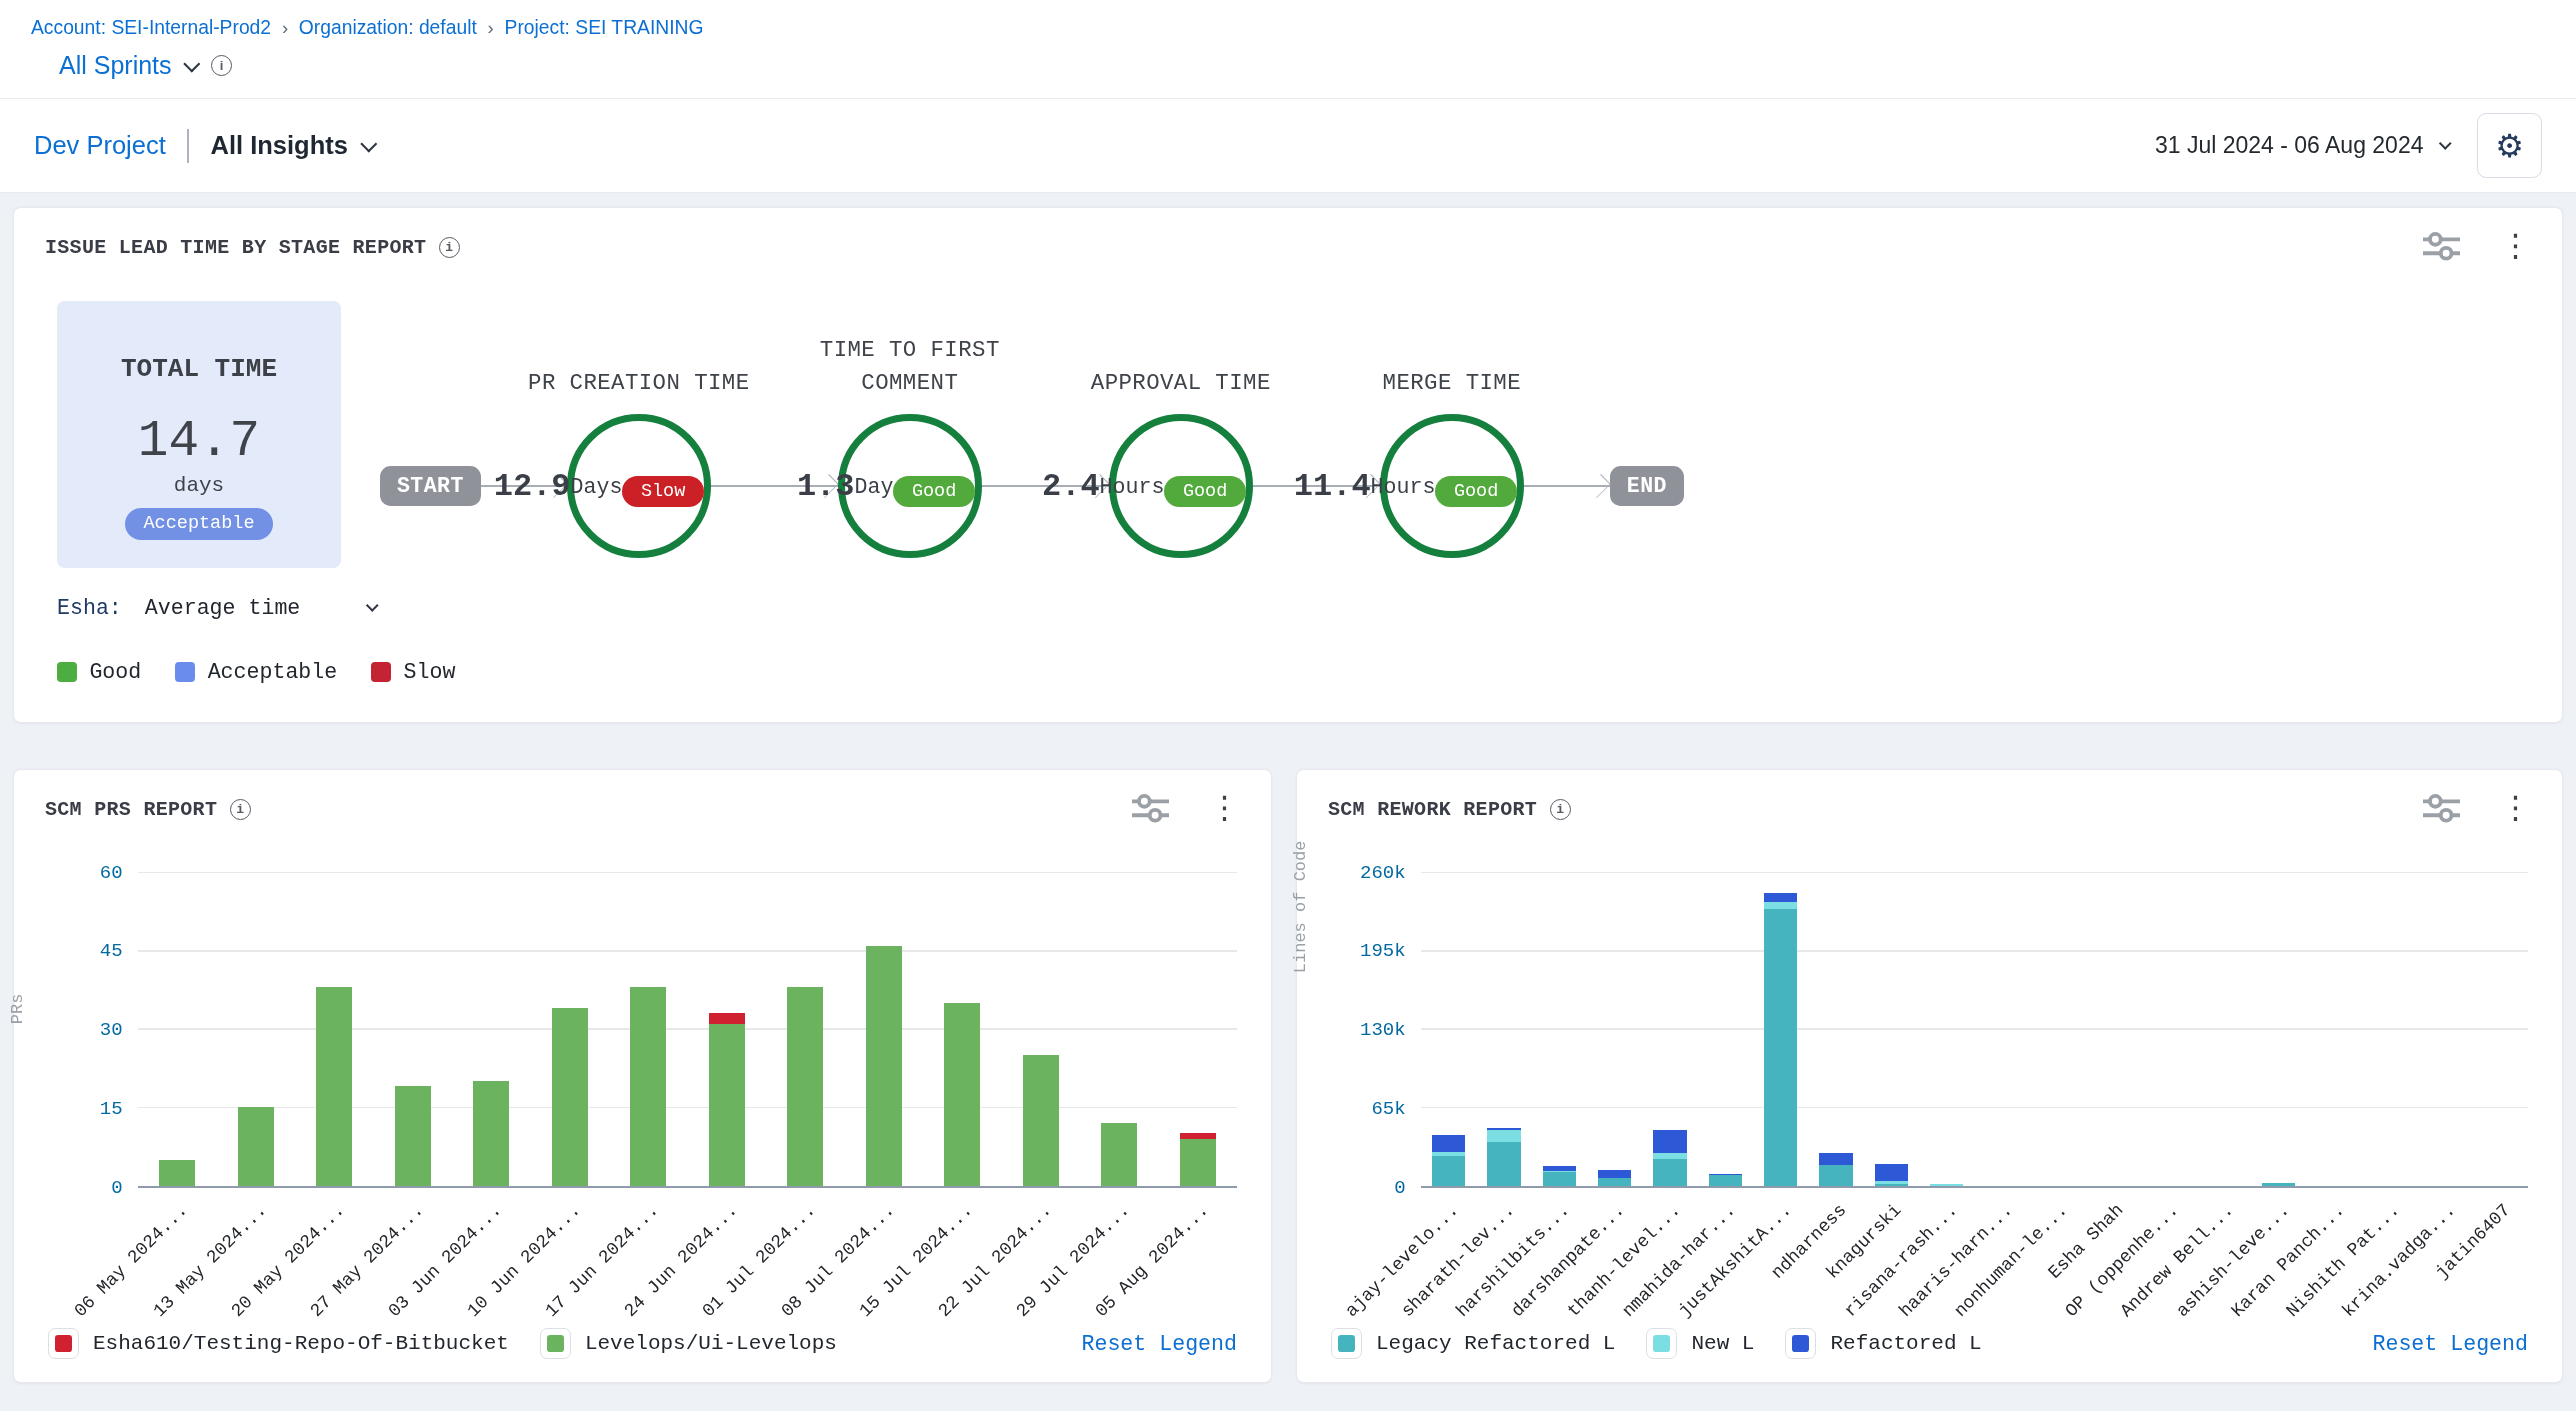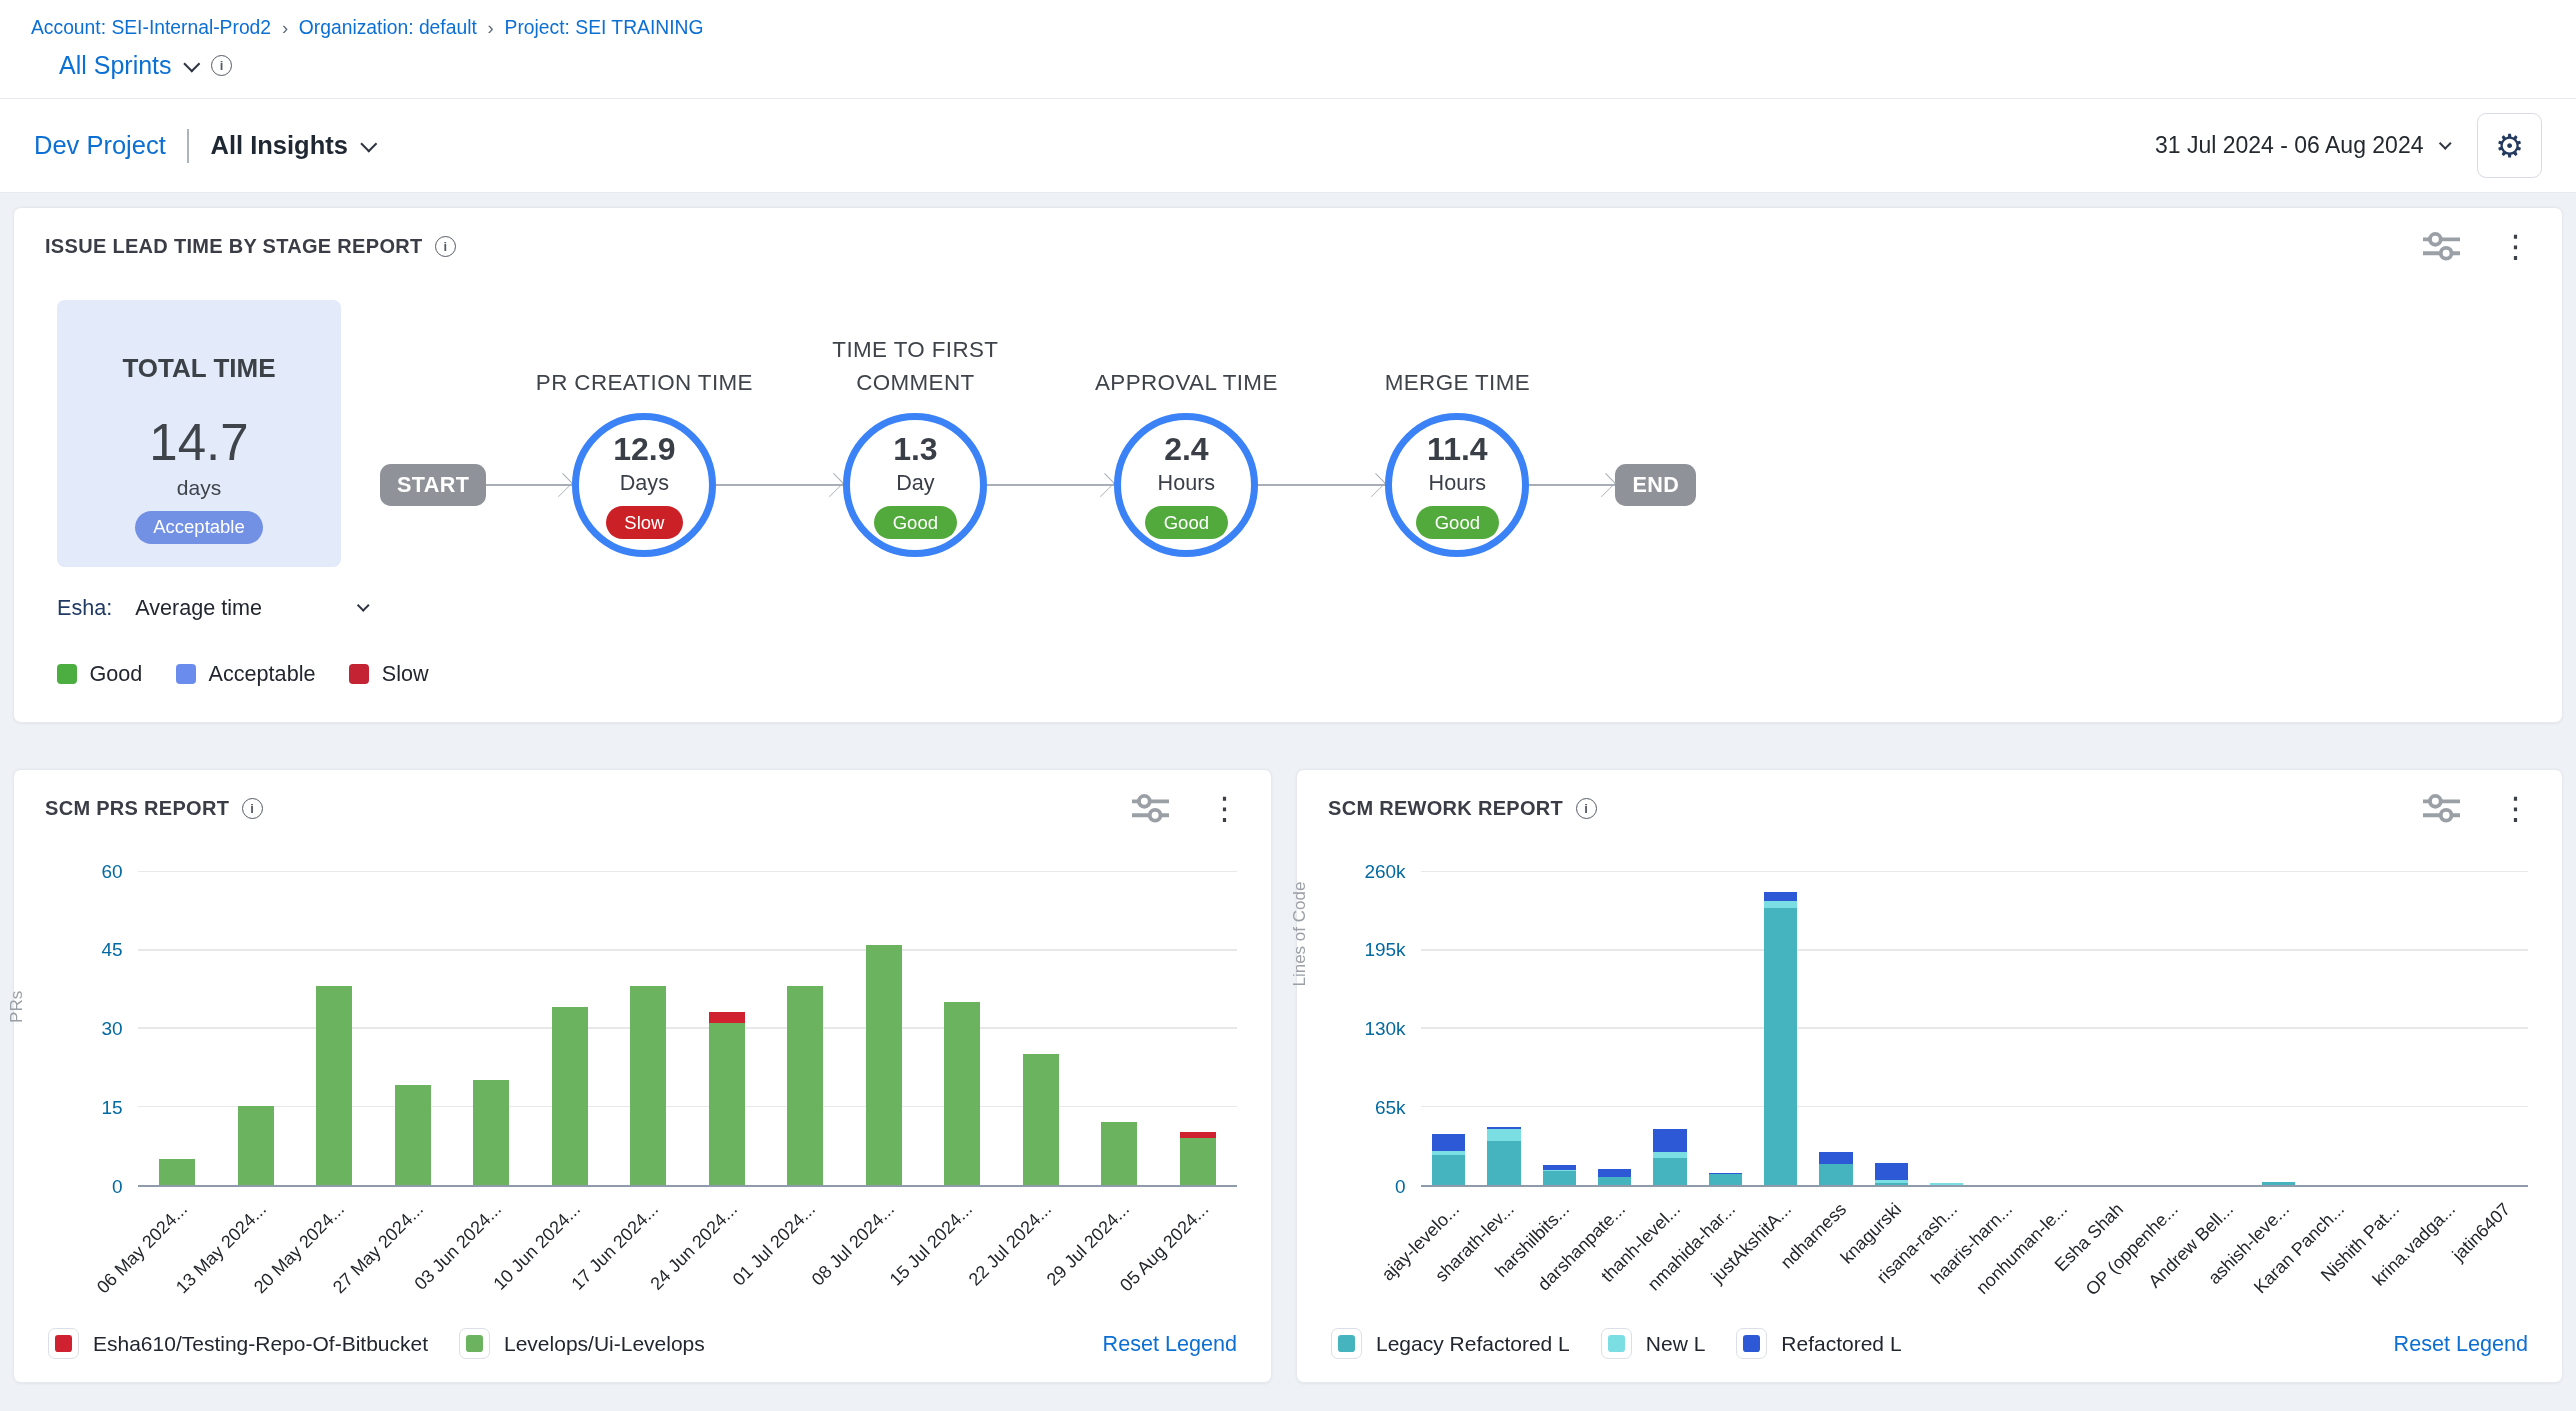--- a/index.html
+++ b/index.html
@@ -22,21 +22,21 @@
   .insight-left { display:flex; align-items:center; gap:21.6px; }
   .dev-insight { color:#0b6fd3; font-size:25.5px; }
   .vdiv { width:1.5px; height:34px; background:#aeb4bd; }
   .all-insights { color:#1f2733; font-size:25.5px; font-weight:700; display:flex; align-items:center; gap:15.4px; }
   .insight-right { display:flex; align-items:center; gap:28px; }
   .date-range { font-size:23px; color:#23292f; display:flex; align-items:center; gap:17px; }
   .gear-btn { width:65px; height:65px; border:1.5px solid #d8dbe3; border-radius:9.3px; display:flex; align-items:center; justify-content:center; font-size:32px; color:#243a5e; background:#fff; cursor:pointer; }
 
   
   .page { padding:14px 13px 0 13px; }
-  .panel { background:#fff; border:0.8px solid #e6e8ee; border-radius:7.7px; box-shadow:0 0.8px 2.3px rgba(40,50,70,.06); }
+  .panel { background:#fff; border:0.8px solid #e6e8ee; border-radius:7.7px; box-shadow:0 0.8px 2.3px rgba(40,50,70,.06);font-family:Liberation Mono, monospace; }
   .panel-head { display:flex; align-items:center; justify-content:space-between; padding:21.6px 31px 0 31px; }
   .panel-title-wrap { display:flex; align-items:center; gap:12.4px; }
   .panel-title { font-size:20px; font-weight:700; color:#3a3d46; letter-spacing:0.3px; }
   .panel-icons { display:flex; align-items:center; gap:40px; }
   .kebab { font-size:31px; color:#3d4045; line-height:1; cursor:pointer; }
   .sliders { cursor:pointer; }
 
   
   .lead-panel { height:516px; margin-bottom:46px; }
   .lead-body { display:flex; padding:36px 0 0 43px; }
@@ -44,21 +44,21 @@
   .total-title { font-size:26px; font-weight:700; color:#3c4047; }
   .total-value { font-size:51px; color:#3f434a; margin-top:29px; }
   .total-unit { font-size:21px; color:#3f434a; margin-top:4.6px; }
   .pill { display:inline-block; border-radius:771px; color:#fff; font-size:18.5px; padding:5.4px 18.5px; }
   .pill.acceptable { background:#7291e5; margin-top:10.8px; }
   .flow { display:flex; align-items:center; padding-top:104px; margin-left:39px; }
   .endpoint { background:#8f9399; color:#fff; font-size:21.6px; font-weight:700; border-radius:10.8px; padding:7.7px 17px; letter-spacing:0.4px; }
   .arrow { position:relative; height:1.9px; background:#a9aeb6; width:127px; flex:none; }
   .arrow.short { width:86px; }
   .arrow::after { content:""; position:absolute; right:1.5px; top:-9.3px; width:18.5px; height:18.5px; border-top:1.9px solid #a9aeb6; border-right:1.9px solid #a9aeb6; transform:rotate(45deg) scaleX(.7); }
-  .stage { position:relative; width:144px; height:144px; border:7px solid #3b82f6; border-radius:50%; background:#fff; display:flex; flex-direction:column; align-items:center; justify-content:center; flex:none; }
+  .stage { position:relative; width:144px; height:144px; border:7px solid #15803d; border-radius:50%; background:#fff; display:flex; flex-direction:row; align-items:center; justify-content:flex-end; flex:none; }
   .stage-title { position:absolute; bottom:calc(100% + 20px); left:50%; transform:translateX(-50%); width:236px; text-align:center; font-size:22.4px; color:#3f434a; letter-spacing:0.4px; line-height:1.5; }
   .stage-value { font-size:32px; font-weight:600; color:#3a3f47; }
   .stage-unit { font-size:21.6px; color:#3a3f47; margin-top:1.5px; }
   .stage-status { margin-top:10.8px; font-size:18.5px; }
   .show-row { display:flex; align-items:center; margin:28px 0 0 43px; font-size:21.6px; }
   .show-label { color:#203a63; margin-right:23px; }
   .show-select { display:flex; align-items:center; justify-content:space-between; width:232px; color:#22262e; cursor:pointer; }
   .lt-legend { display:flex; align-items:center; gap:34px; margin:40px 0 0 43px; }
   .lt-item { display:flex; align-items:center; gap:12.4px; font-size:21.6px; color:#22262e; }
   .lt-swatch { width:20px; height:20px; border-radius:3.9px; }

